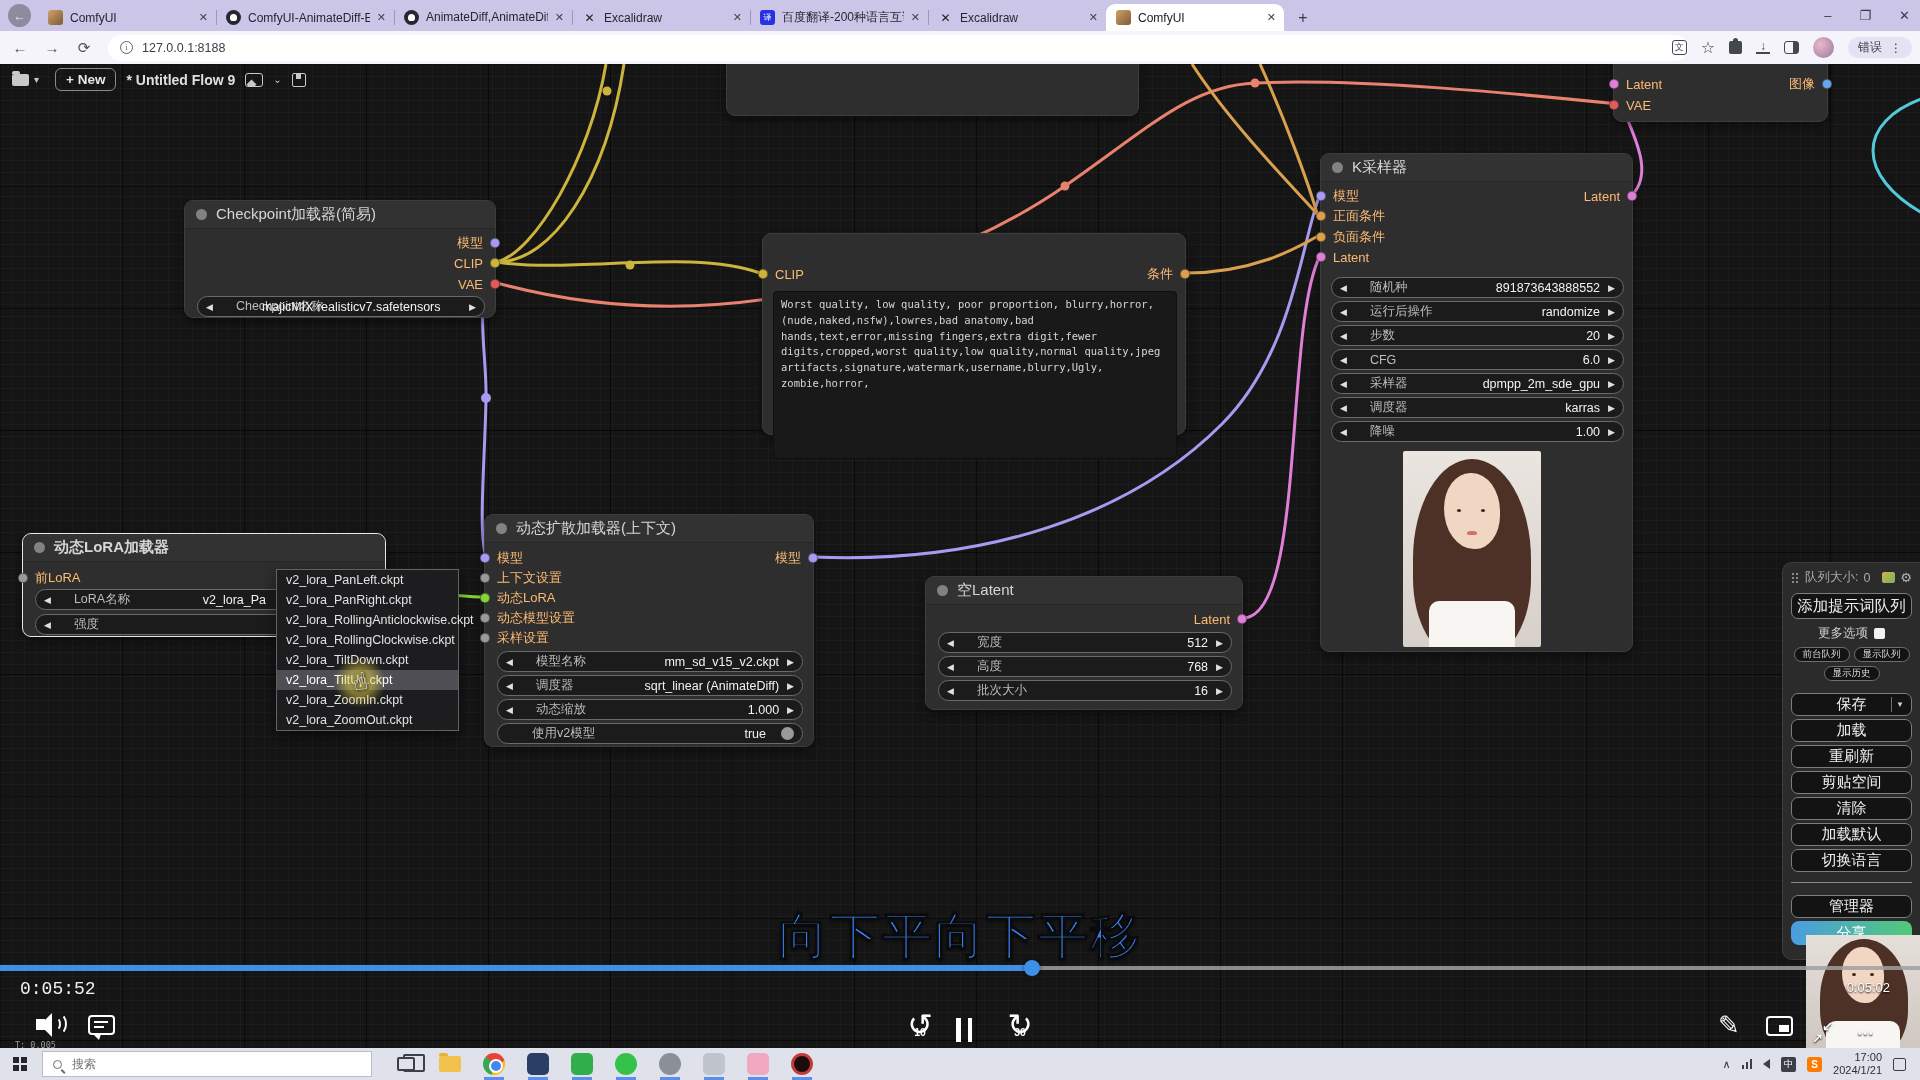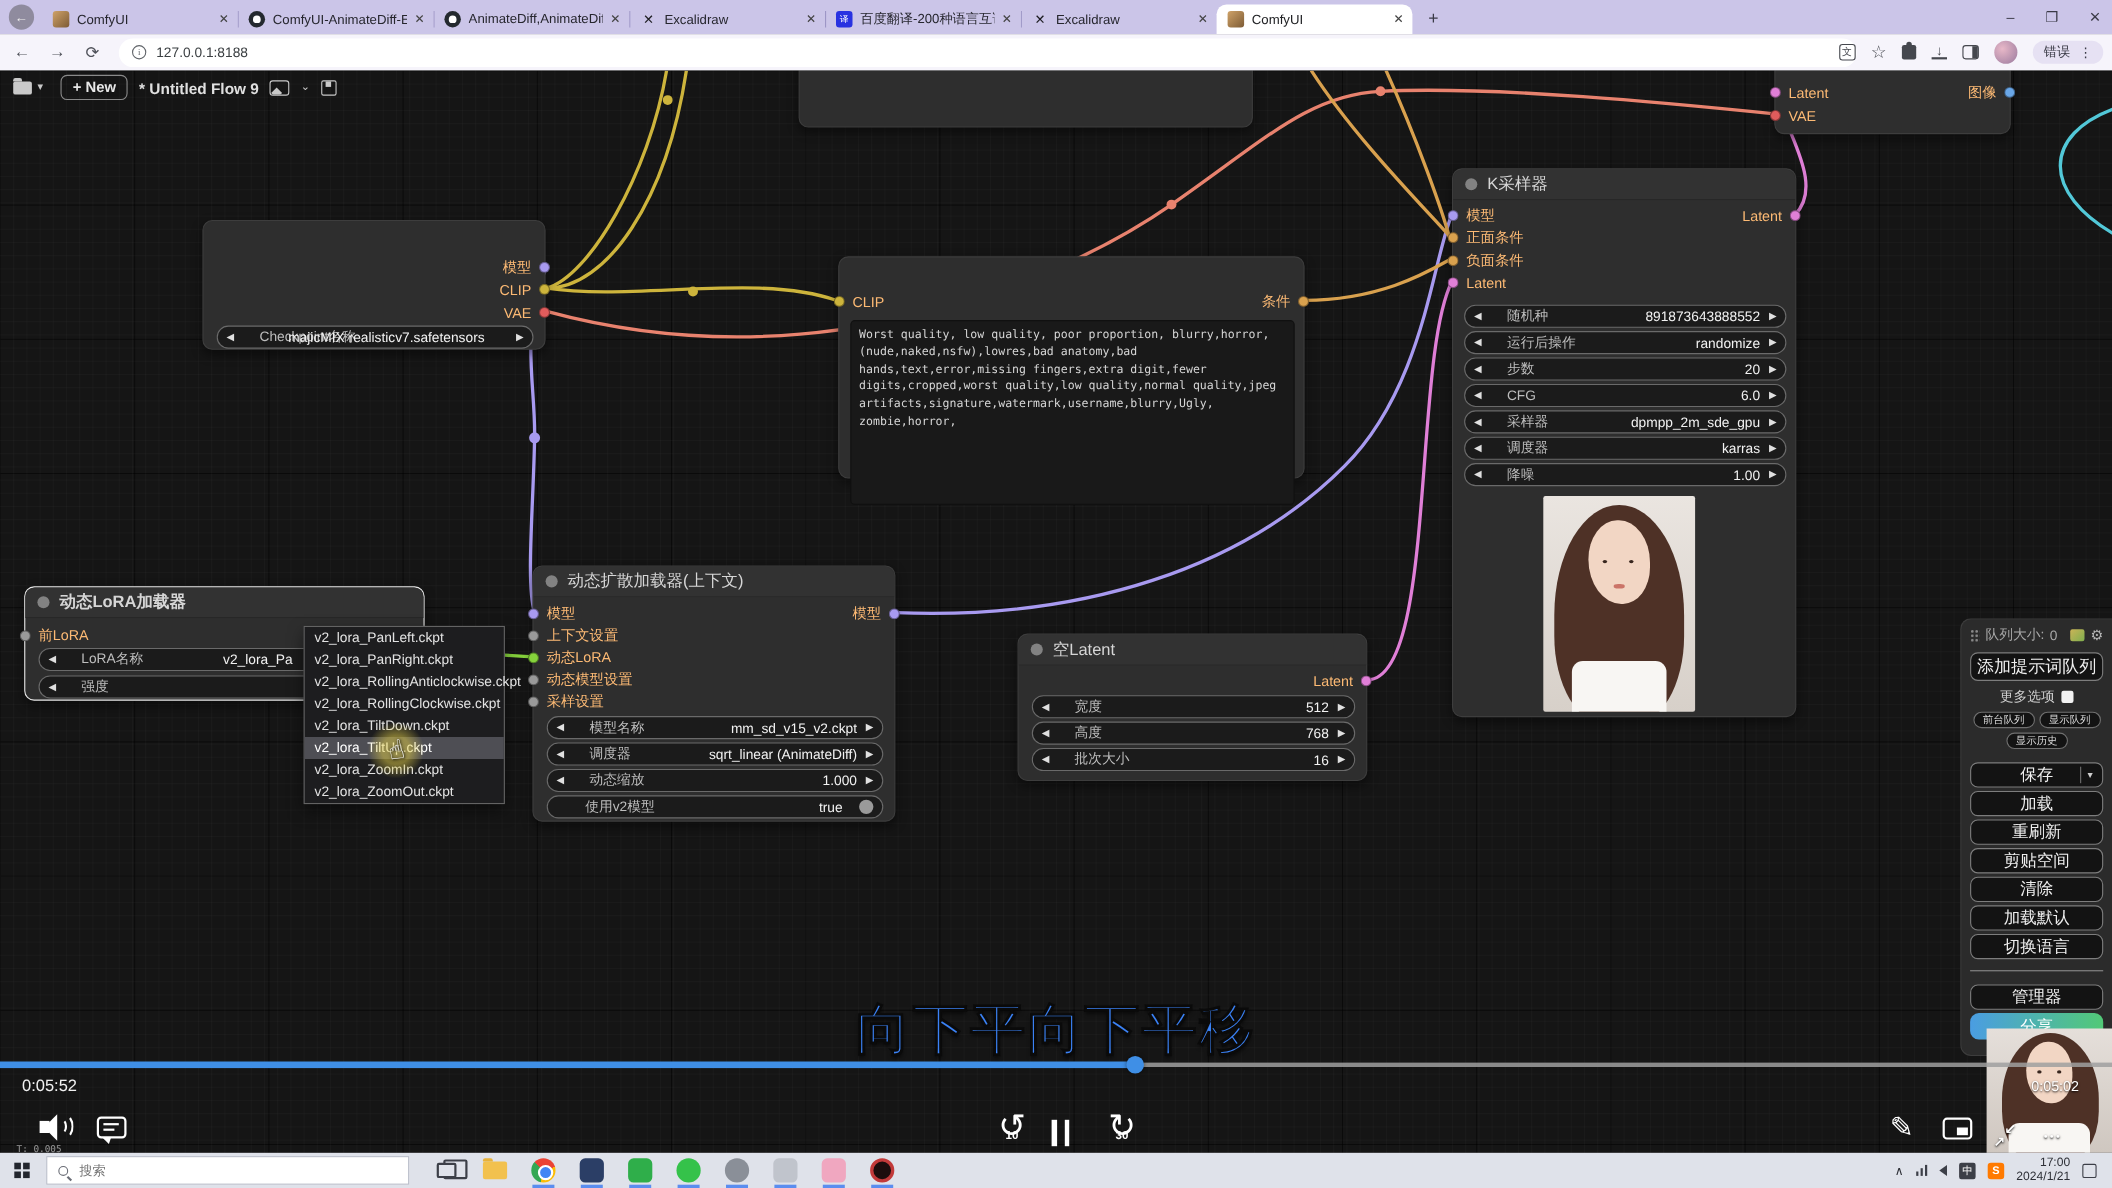--- a/index.html
+++ b/index.html
@@ -112,21 +112,21 @@
 
   
   .watermark{position:absolute;left:50%;top:527px;transform:translateX(-50%);z-index:15;display:flex;gap:22px;align-items:center;
     color:var(--watermark-blue);font-weight:bold;font-size:30px;white-space:nowrap;text-shadow:0 0 1px rgba(255,255,255,.35);}
   .wm-site{letter-spacing:5px;} .wm-url{letter-spacing:7px;}
   .subtitle{position:absolute;left:50%;top:903px;transform:translateX(-50%);z-index:40;font-size:50px;font-weight:normal;color:#3b82f6;
     letter-spacing:2px;-webkit-text-stroke:2.5px #0a0a0a;text-shadow:0 2px 4px rgba(0,0,0,.8);white-space:nowrap;}
   .pbar-rest{position:absolute;left:0;top:966px;width:1920px;height:4px;background:rgba(160,160,160,.85);z-index:35;}
   .pbar-fill{position:absolute;left:0;top:965px;width:1032px;height:6px;background:var(--progress-blue);z-index:36;}
   .pknob{position:absolute;left:1024px;top:960px;width:16px;height:16px;border-radius:50%;background:var(--progress-blue);z-index:37;box-shadow:0 0 4px rgba(0,0,0,.5);}
-  .timecur{position:absolute;left:20px;top:979px;color:#f0f0f0;font-size:15px;z-index:40;}
+  .timecur{position:absolute;left:20px;top:979px;color:#f0f0f0;font-size:18px;z-index:40;font-family:Liberation Mono, monospace;}
   .stats{position:absolute;left:15px;top:1040px;z-index:40;font-family:"DejaVu Sans Mono",monospace;font-size:8.5px;line-height:10px;color:rgba(255,255,255,.55);}
   .vicon{position:absolute;z-index:40;color:#fff;}
   .spk-body{width:9px;height:11px;background:#fff;position:absolute;left:0;top:7px;}
   .spk-cone{position:absolute;left:4px;top:1px;width:0;height:0;border-top:12px solid transparent;border-bottom:12px solid transparent;border-right:12px solid #fff;}
   .spk-arc{position:absolute;border:2px solid #fff;border-left-color:transparent;border-top-color:transparent;border-bottom-color:transparent;border-radius:50%;}
   .cmt{width:27px;height:20px;border:2.5px solid #fff;border-radius:4px;position:relative;}
   .cmt::after{content:"";position:absolute;left:3px;bottom:-7px;border-left:6px solid transparent;border-right:2px solid transparent;border-top:6px solid #fff;}
   .cmt .l1,.cmt .l2{position:absolute;left:4px;height:2px;background:#fff;}
   .cmt .l1{top:4px;width:14px;} .cmt .l2{top:9px;width:10px;}
   .seekwrap{position:absolute;z-index:40;width:44px;height:42px;color:#fff;text-align:center;}
@@ -210,20 +210,24 @@
         <span class="dot c-red"></span>
         <span>VAE</span>
       </div>
       <div class="srow out" style="right:-5px;top:45px;">
         <span class="dot c-blue"></span>
         <span>图像</span>
       </div>
     </div>
 
     <div class="node" style="left:184px;top:136px;width:312px;height:118px;">
+      <div class="ntitle">
+        <span class="tdot"></span>
+        <span>Checkpoint加载器(简易)</span>
+      </div>
       <div class="srow out" style="right:-5px;top:34px;">
         <span class="dot c-purple"></span>
         <span>模型</span>
       </div>
       <div class="srow out" style="right:-5px;top:54px;">
         <span class="dot c-yellow"></span>
         <span>CLIP</span>
       </div>
       <div class="srow out" style="right:-5px;top:75px;">
         <span class="dot c-red"></span>

